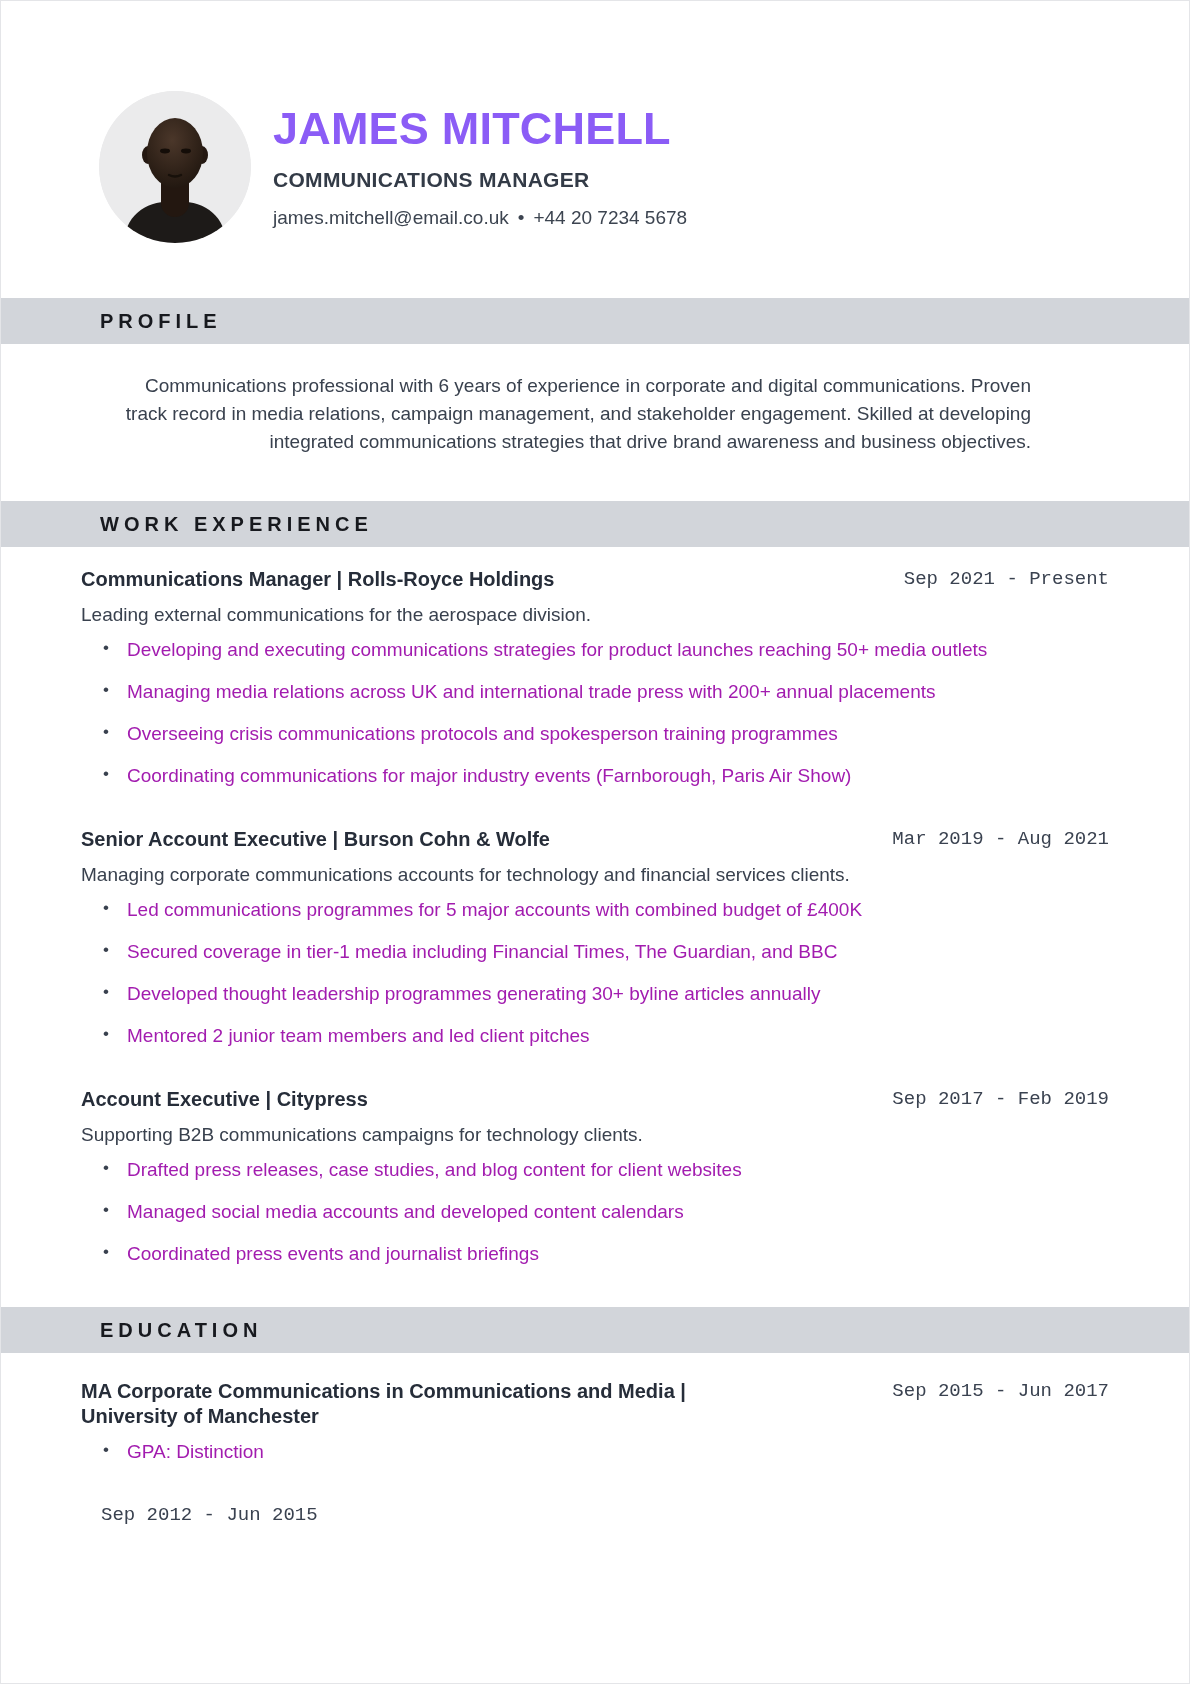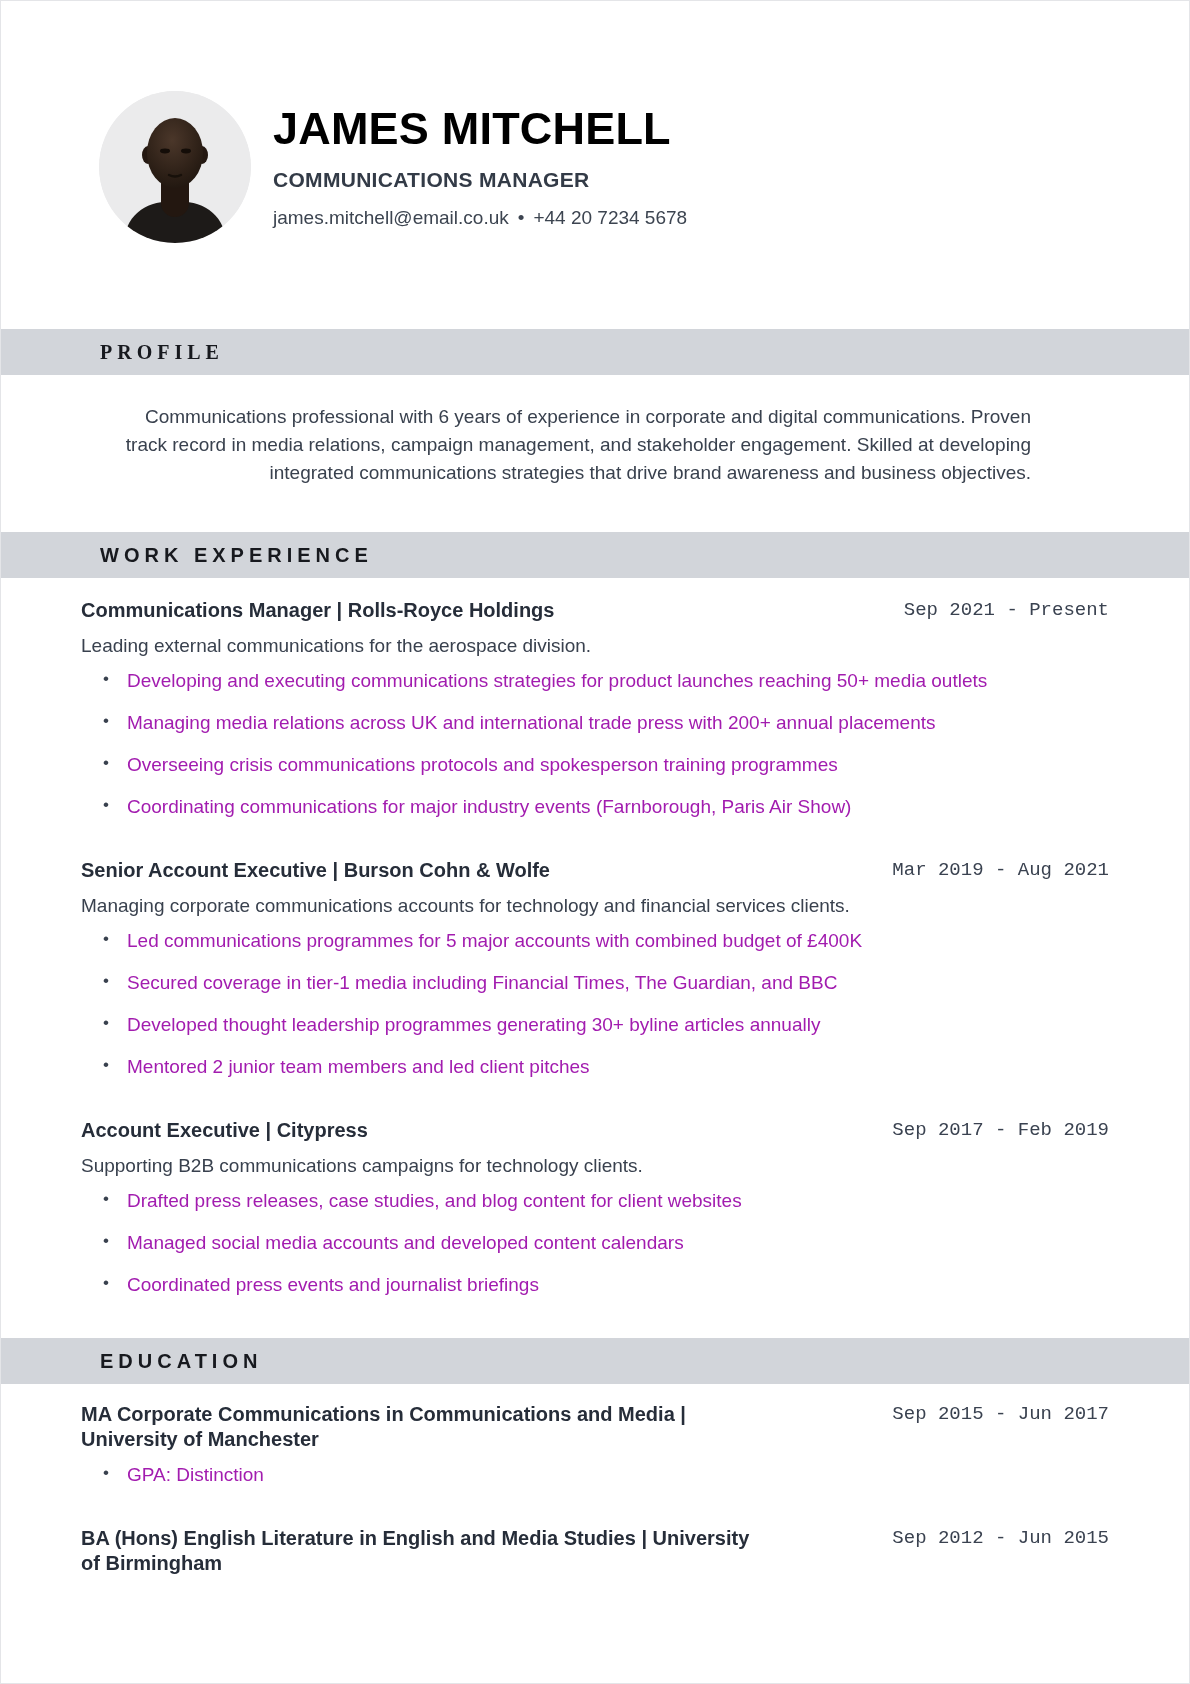--- a/index.html
+++ b/index.html
@@ -18,52 +18,52 @@
   
   .header { display:flex; align-items:center; padding:90px 80px 0 98px; }
   .photo {
     width:152px; height:152px; flex:none;
     border-radius:50%; overflow:hidden; background:#ebebec;
   }
   .photo svg { display:block; width:152px; height:152px; }
   .header-text { margin-left:22px; }
   .name {
     font-size:45px; font-weight:800; letter-spacing:0.2px;
-    color:#000000; line-height:1.05;
+    color:#8b5cf6; line-height:1.05;
   }
   .headline {
     margin-top:16px; font-size:21px; font-weight:700;
     letter-spacing:0.3px; color:#333b47;
   }
   .contact { margin-top:15px; font-size:19px; color:#3c4450; }
   .contact .sep { margin:0 9px; }
 
   
   .band {
     height:46px; background:#d2d5da;
     display:flex; align-items:center;
     padding-left:99px;
     font-size:20px; font-weight:800; letter-spacing:5px; color:#17191e;
   }
-  .band-profile { margin-top:86px;font-family:Liberation Serif, serif; }
+  .band-profile { margin-top:55px; }
   .band-work { margin-top:45px; }
   .band-education { margin-top:42px; }
 
   
   .profile-text {
     padding:28px 80px 0 80px;
     font-size:19px; line-height:28px; color:#39414e;
     white-space:pre-line; max-width:1110px;text-align:right;
   }
 
   
   .entries { padding:0 80px; }
   .entry { padding-top:20px; }
   .entry + .entry { padding-top:0; margin-top:40px; }
-  .edu-entries .entry { padding-top:18px; }
+  .edu-entries .entry { padding-top:26px; }
   .edu-entries .entry + .entry { padding-top:0; margin-top:40px; }
 
   .entry-head { display:flex; justify-content:space-between; align-items:flex-start; }
   .entry-title {
     font-size:20px; font-weight:700; color:#262d39;
     line-height:25px; max-width:780px; white-space:pre-line;
   }
   .entry-date {
     font-size:19px; color:#3a4250; line-height:25px;
     flex:none; text-align:right; padding-left:20px;font-family:Liberation Mono, monospace;
@@ -185,21 +185,19 @@
 University of Manchester</div>
         <div class="entry-date">Sep 2015 - Jun 2017</div>
       </div>
       <ul class="bullets" style="margin-top:12px;">
         <li>GPA: Distinction</li>
       </ul>
     </div>
 
     <div class="entry">
       <div class="entry-head">
-        <div class="entry-title">BA (Hons) English Literature in English and Media Studies | University
-of Birmingham</div>
         <div class="entry-date">Sep 2012 - Jun 2015</div>
       </div>
     </div>
 
   </div>
 
 </div>
 
 </body></html>

